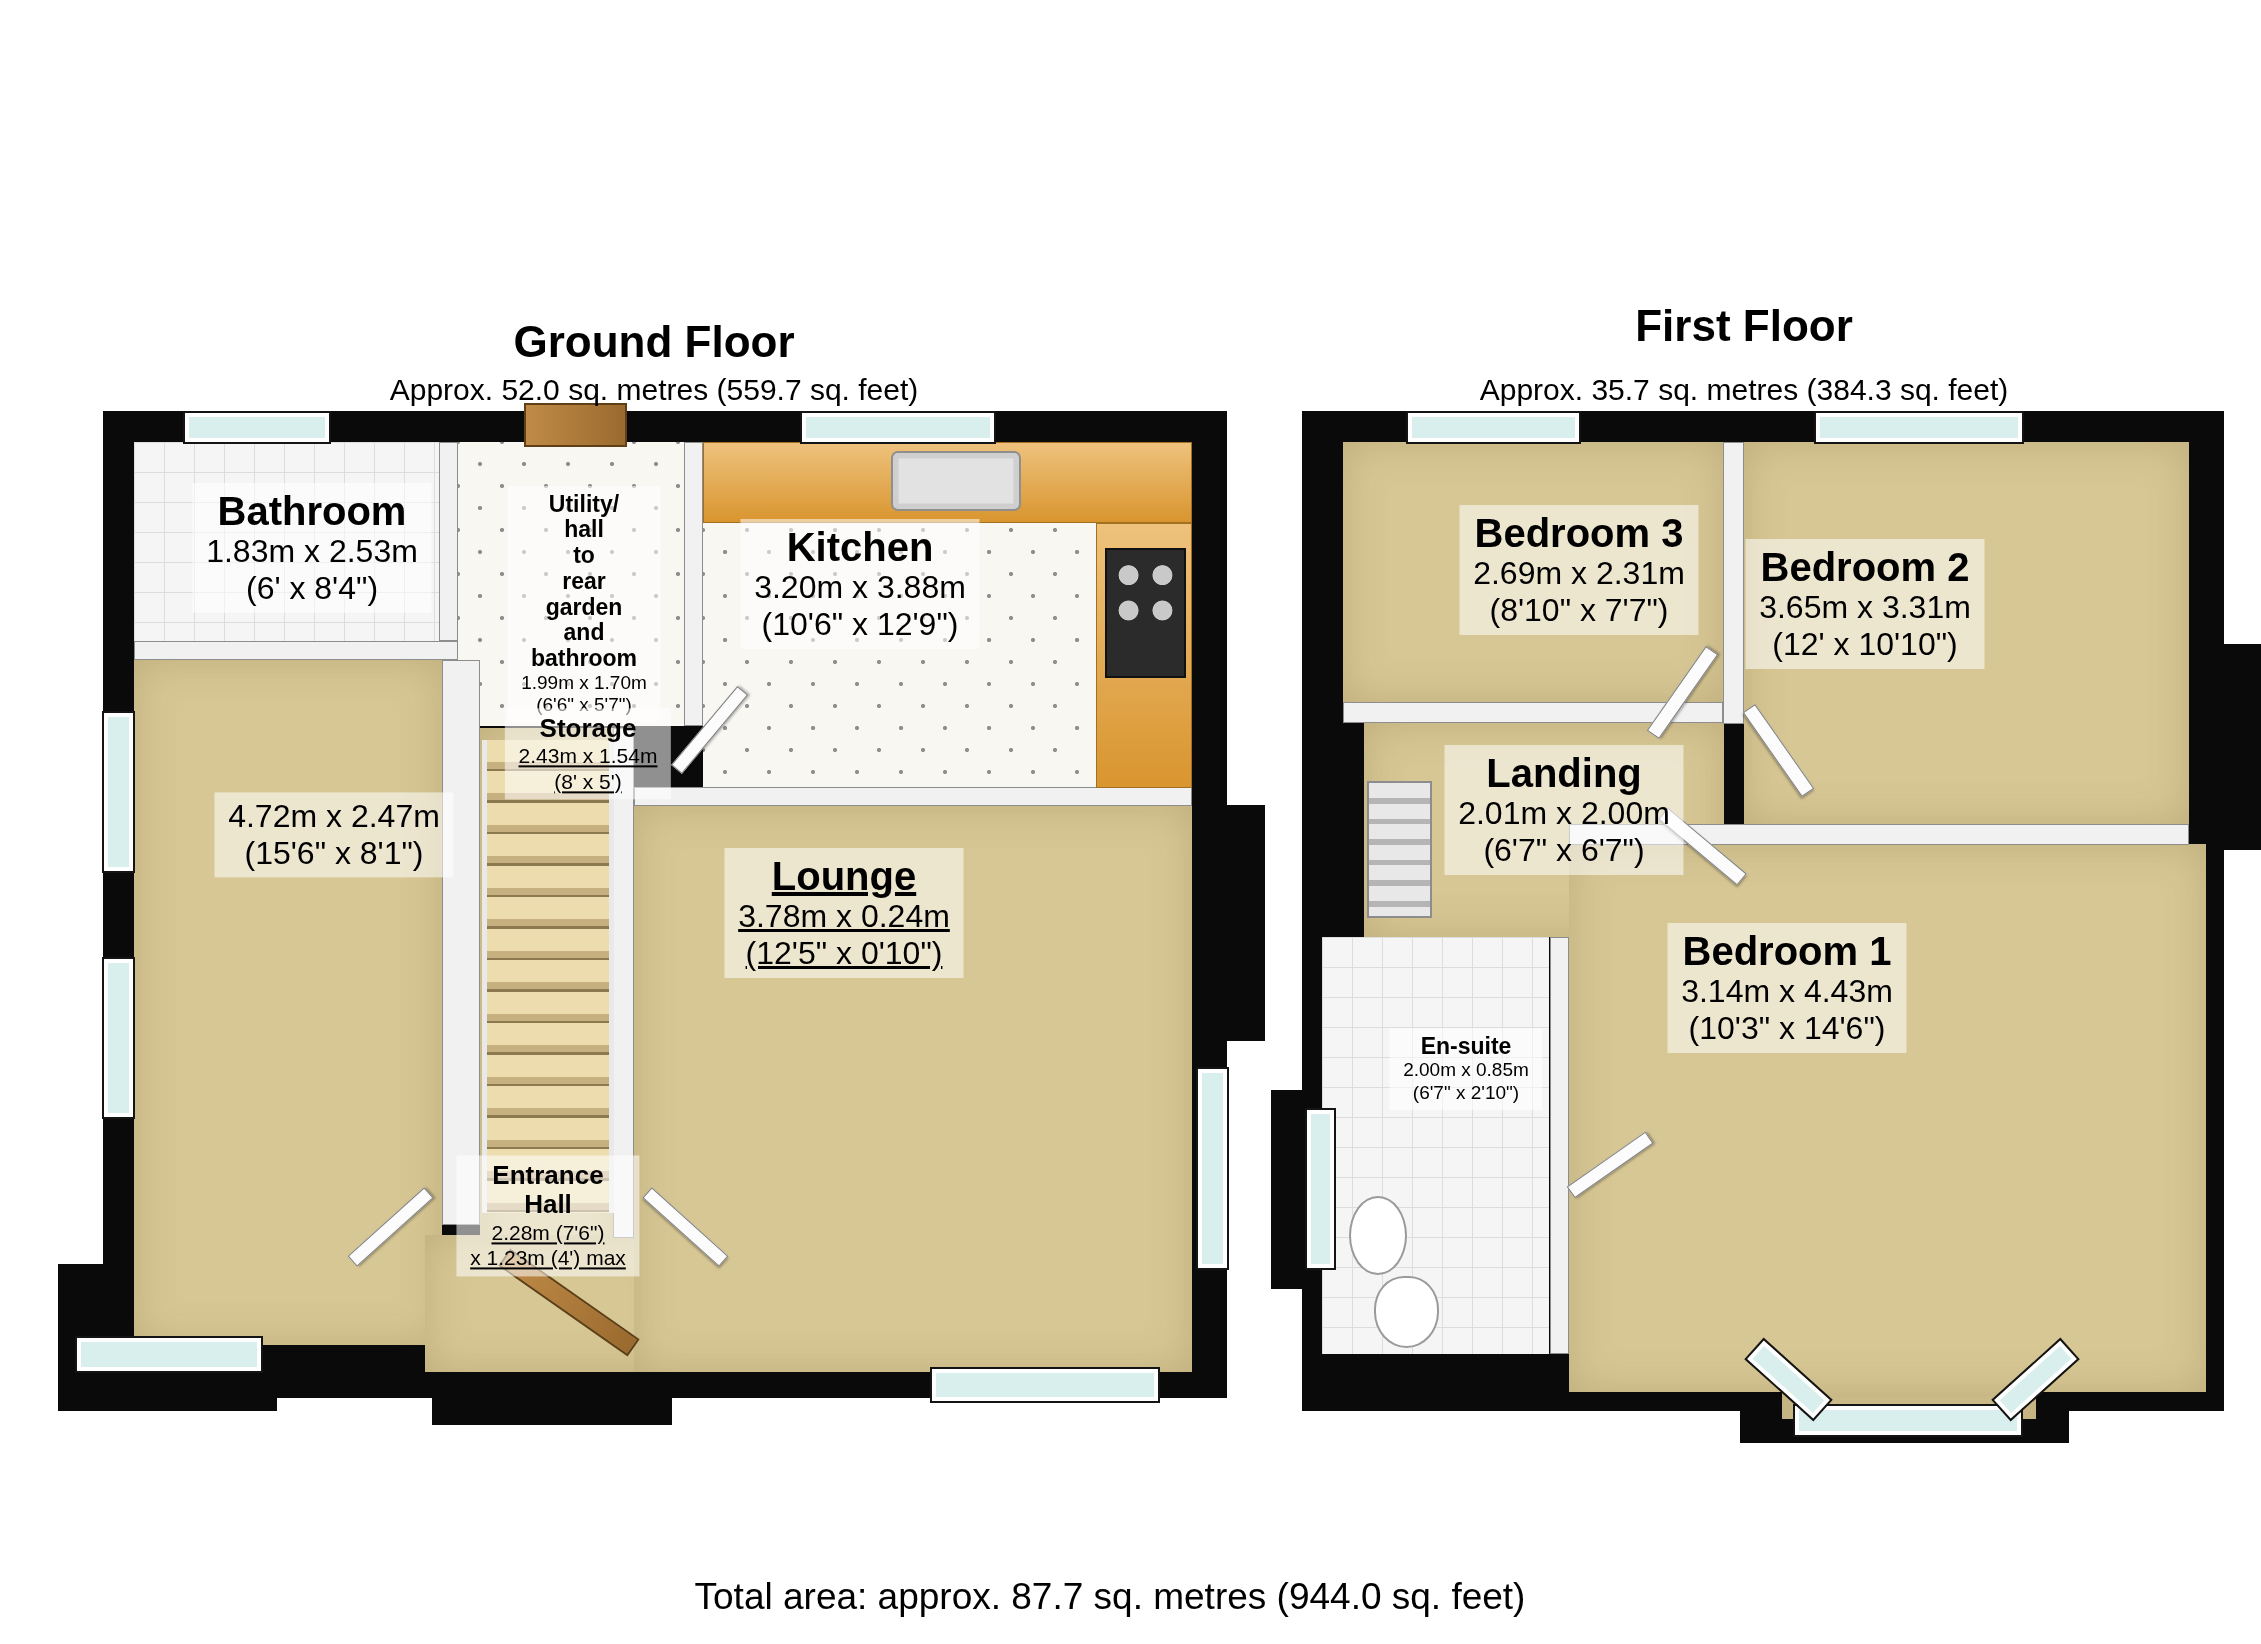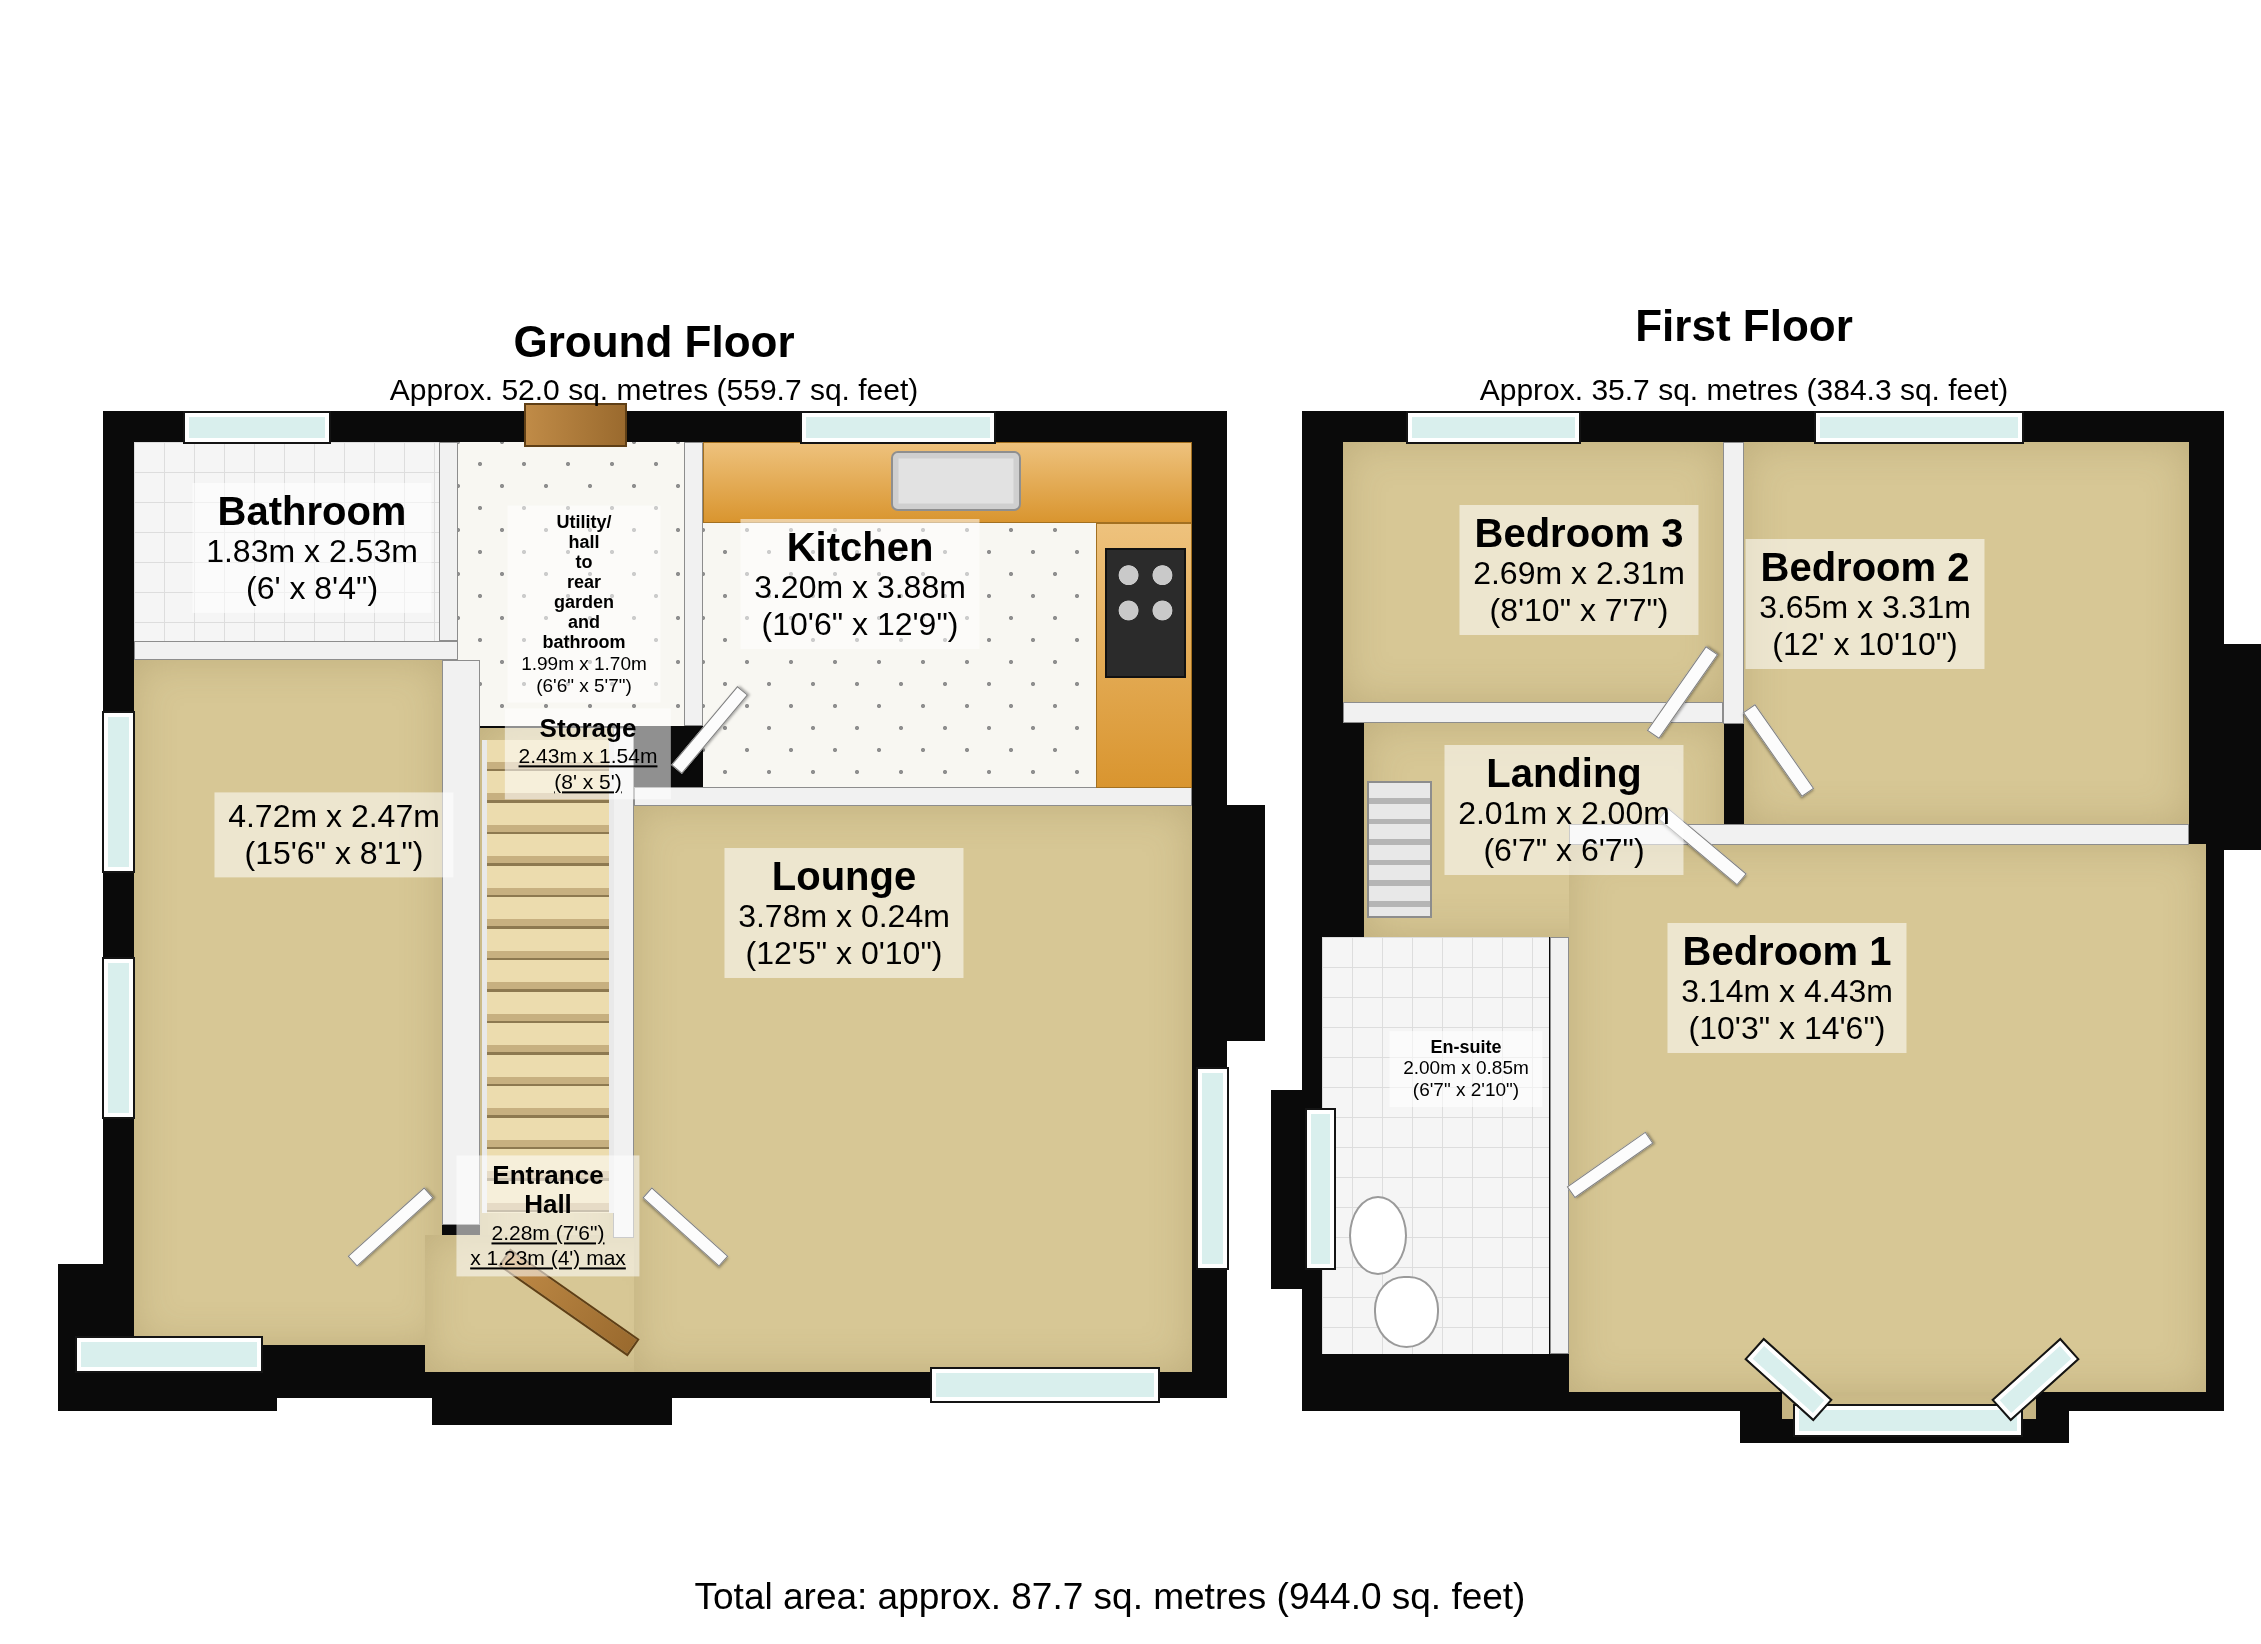--- a/index.html
+++ b/index.html
@@ -38,21 +38,21 @@
   .basin{background:#ffffff;border:2.1px solid #9a9a9a;border-radius:50%;}
   .toilet{background:#ffffff;border:2.1px solid #9a9a9a;border-radius:46% 46% 50% 50%;}
   .room-label{position:absolute;transform:translate(-50%,-50%);background:rgba(255,255,255,.55);
       text-align:center;padding:5.5px 13.7px;z-index:20;}
   .room-name{font-weight:bold;white-space:pre-line;}
   .room-dims{white-space:nowrap;}
   .lbl-xl .room-name{font-size:40px;line-height:1.12;}
   .lbl-xl .room-dims{font-size:32px;line-height:1.16;}
   .lbl-md .room-name{font-size:26px;line-height:1.15;}
   .lbl-md .room-dims{font-size:21px;line-height:1.2;text-decoration:underline;}
-  .lbl-sm .room-name{font-size:18px;line-height:1.12;}
+  .lbl-sm .room-name{font-size:23px;line-height:1.12;}
   .lbl-sm .room-dims{font-size:19px;line-height:1.18;}
   .floor-title{position:absolute;transform:translateX(-50%);font-size:44px;font-weight:bold;z-index:30;white-space:nowrap;}
   .floor-subtitle{position:absolute;transform:translateX(-50%);font-size:30px;z-index:30;white-space:nowrap;text-align:right;}
   .footer-text{position:absolute;transform:translateX(-50%);font-size:37px;z-index:30;white-space:nowrap;}
 </style>
 </head>
 <body>
 
 <div class="floor-title" style="left:654px;top:317px;">Ground Floor</div>
 <div class="floor-subtitle" style="left:654px;top:373px;">Approx. 52.0 sq. metres (559.7 sq. feet)</div>
@@ -124,21 +124,21 @@
   </div>
   <div class="room-label lbl-md" style="left:588px;top:754px;">
     <div class="room-name">Storage</div>
     <div class="room-dims">2.43m x 1.54m</div>
     <div class="room-dims">(8' x 5')</div>
   </div>
   <div class="room-label lbl-xl" style="left:334px;top:835px;">
     <div class="room-dims">4.72m x 2.47m</div>
     <div class="room-dims">(15'6" x 8'1")</div>
   </div>
-  <div class="room-label lbl-xl" style="left:844px;top:913px;">
+  <div class="room-label lbl-xl" style="left:844px;top:913px;text-decoration:underline;">
     <div class="room-name">Lounge</div>
     <div class="room-dims">3.78m x 0.24m</div>
     <div class="room-dims">(12'5" x 0'10")</div>
   </div>
   <div class="room-label lbl-md" style="left:548px;top:1168px;margin-top:48px;">
     <div class="room-name">Entrance
 Hall</div>
     <div class="room-dims">2.28m (7'6")</div>
     <div class="room-dims">x 1.23m (4') max</div>
   </div>

